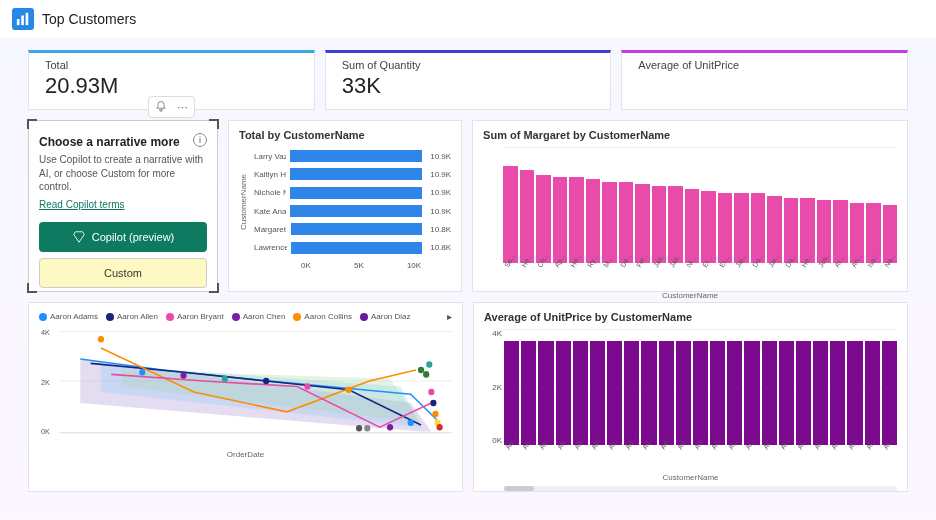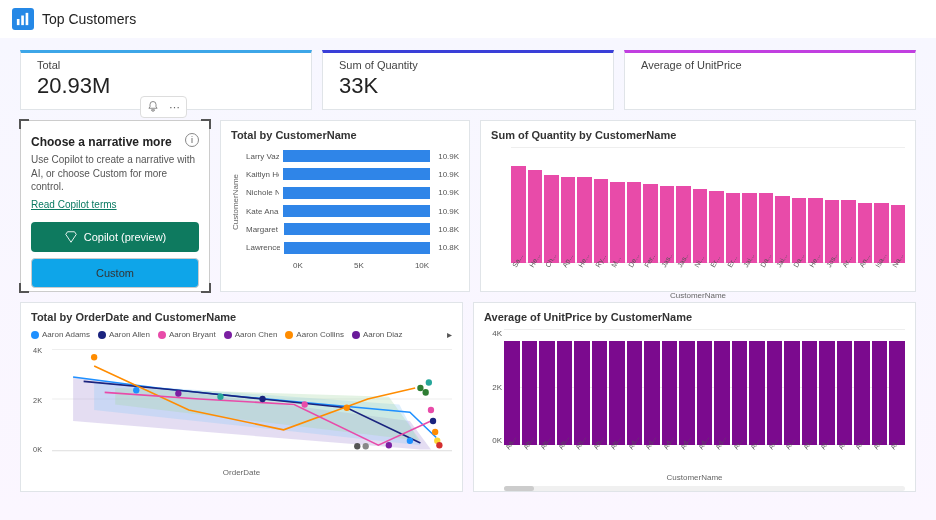--- a/index.html
+++ b/index.html
@@ -1,41 +1,41 @@
 <!DOCTYPE html>
 <html><head>
 <meta charset="utf-8">
 <style>
   * { box-sizing: border-box; margin: 0; padding: 0; font-family: "Segoe UI", Arial, sans-serif; }
   body { width: 936px; height: 520px; background: #fff; overflow: hidden; position: relative; }
   .header { display: flex; align-items: center; padding: 8px 12px; gap: 8px; }
   .app-icon { width: 22px; height: 22px; background: #2588e6; border-radius: 3px; display: flex; align-items: center; justify-content: center; }
   .app-icon svg { width: 14px; height: 14px; }
   .title { font-size: 14px; font-weight: 400; color: #222; }
-  .report-area { position: absolute; left: 0; right: 0; top: 38px; bottom: 0; padding: 12px 20px; background: linear-gradient(180deg, #f7f7ff 0%, #fbf6ff 100%); }
+  .report-area { position: absolute; left: 0; right: 0; top: 38px; bottom: 0; padding: 12px 28px; background: linear-gradient(180deg, #f7f7ff 0%, #fbf6ff 100%); }
   .cards-row { display: flex; gap: 10px; margin-bottom: 10px; }
   .kpi { flex: 1; background: #fff; border: 1px solid #e0e4e8; border-top: 3px solid; padding: 6px 16px 10px; }
   .kpi .label { font-size: 11px; color: #444; }
   .kpi .value { font-size: 22px; font-weight: 400; color: #222; margin-top: 2px; }
   .mid-row { display: flex; gap: 10px; margin-bottom: 10px; }
   .narrative-wrap { position: relative; width: 190px; }
   .float-btns { position: absolute; top: -24px; left: 120px; display: flex; gap: 10px; align-items: center; background: #fff; padding: 3px 6px; border: 1px solid #ddd; border-radius: 4px; font-size: 11px; color: #666; }
   .narrative { background: #fff; border: 1px solid #ccc; padding: 14px 10px 12px; position: relative; height: 172px; }
   .nar-corner { position: absolute; width: 10px; height: 10px; }
   .nar-corner.tl { top: -2px; left: -2px; border-top: 2px solid #555; border-left: 2px solid #555; }
   .nar-corner.tr { top: -2px; right: -2px; border-top: 2px solid #555; border-right: 2px solid #555; }
   .nar-corner.bl { bottom: -2px; left: -2px; border-bottom: 2px solid #555; border-left: 2px solid #555; }
   .nar-corner.br { bottom: -2px; right: -2px; border-bottom: 2px solid #555; border-right: 2px solid #555; }
   .narrative h4 { font-size: 12px; font-weight: 600; color: #222; margin-bottom: 4px; }
   .info-i { position: absolute; top: 12px; right: 10px; width: 14px; height: 14px; border: 1px solid #888; border-radius: 50%; font-size: 9px; display: flex; align-items: center; justify-content: center; color: #555; }
   .narrative p { font-size: 10px; color: #555; line-height: 1.35; }
   .narrative a { font-size: 10px; color: #0a7a62; text-decoration: underline; display: inline-block; margin-top: 2px; }
   .btn { display: flex; align-items: center; justify-content: center; font-size: 11px; border-radius: 4px; height: 30px; cursor: pointer; margin-top: 10px; gap: 6px; }
   .btn.primary { background: #0e7a5f; color: #fff; border: none; width: 100%; }
-  .btn.secondary { background: #0ea5e9; color: #333; border: 1px solid #ccc; width: 100%; margin-top: 6px; }
+  .btn.secondary { background: #fef9c3; color: #333; border: 1px solid #ccc; width: 100%; margin-top: 6px; }
   .chart-card { background: #fff; border: 1px solid #e0e4e8; padding: 8px 10px; }
   .chart-card .ctitle { font-size: 11px; font-weight: 600; color: #333; margin-bottom: 6px; }
   .bar-chart-h { flex: 1; height: 172px; }
   .hbars { display: flex; gap: 6px; height: 110px; }
   .axis-label-v { writing-mode: vertical-rl; transform: rotate(180deg); font-size: 8px; color: #666; text-align: center; }
   .hbar-rows { flex: 1; display: flex; flex-direction: column; justify-content: space-around; }
   .hbar-row { display: flex; align-items: center; gap: 4px; font-size: 8px; color: #555; }
   .hbar-row .lbl { width: 48px; text-align: right; white-space: nowrap; overflow: hidden; }
   .hbar-row .bar { height: 12px; background: #2f85e8; }
   .hbar-row .val { margin-left: 4px; }
@@ -162,21 +162,21 @@
           </div>
       </div>
       <div class="x-axis" id="hbar-xaxis">
           <span>0K</span>
           <span>5K</span>
           <span>10K</span>
         </div>
     </div>
 
     <div class="chart-card vchart mid">
-      <div class="ctitle">Sum of Quantity by CustomerName</div>
+      <div class="ctitle">Sum of Margaret by CustomerName</div>
       <div class="vbars-area">
         <div class="grid">
             <div class="grid-line" style="top:0"></div>
             <div class="grid-line" style="bottom:0"></div>
           </div>
         <div class="vbars" id="qty-bars">
             <div class="vb" style="height: 84%; background: rgb(232, 75, 169);"></div>
             <div class="vb" style="height: 80%; background: rgb(232, 75, 169);"></div>
             <div class="vb" style="height: 76%; background: rgb(232, 75, 169);"></div>
             <div class="vb" style="height: 74%; background: rgb(232, 75, 169);"></div>
@@ -228,21 +228,20 @@
           <span>Isa...</span>
           <span>Na...</span>
         </div>
       <div class="axistxt">CustomerName</div>
       <div class="scroll-hint"></div>
     </div>
   </div>
 
   <div class="bot-row">
     <div class="chart-card line-chart">
-      <div class="ctitle">Total by OrderDate and CustomerName</div>
       <div class="legend" id="line-legend">
         <span class="legend-item">
             <span class="dot" style="background:#1e90ff"></span>
             <span>Aaron Adams</span>
           </span>
           <span class="legend-item">
             <span class="dot" style="background:#1a237e"></span>
             <span>Aaron Allen</span>
           </span>
           <span class="legend-item">

